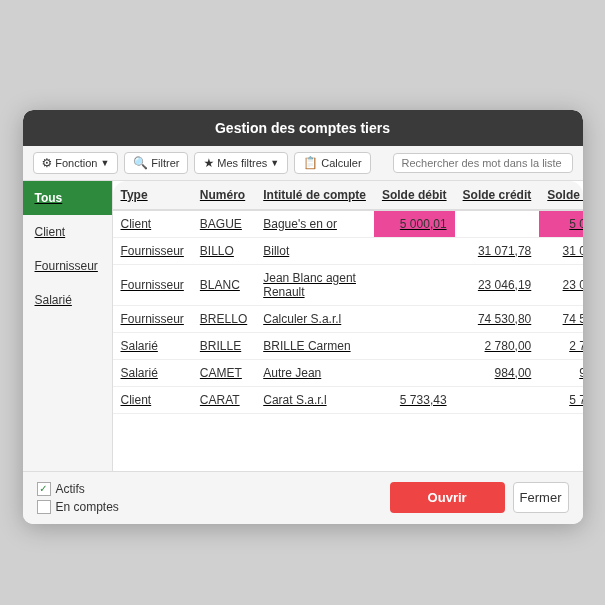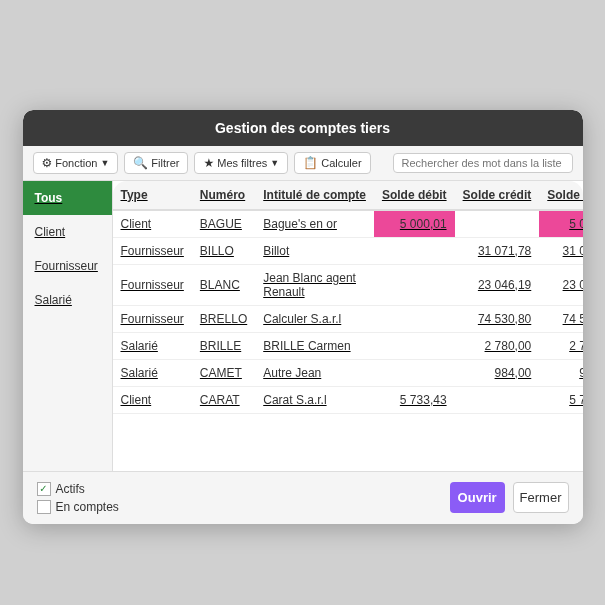--- a/index.html
+++ b/index.html
@@ -138,22 +138,22 @@
       justify-content: center;
       font-size: 10px;
       color: #2e8b3e;
     }
     .checkmark.checked { background: #fff; }
     .footer-buttons {
       display: flex;
       gap: 8px;
     }
     .btn-open {
-      padding: 7px 8px;
-      background: #8b5cf6;
+      padding: 7px 38px;
+      background: #ef4444;
       color: #fff;
       border: none;
       border-radius: 4px;
       cursor: pointer;
       font-size: 13px;
       font-weight: bold;
     }
     .btn-close {
       padding: 7px 6px;
       background: #fff;

